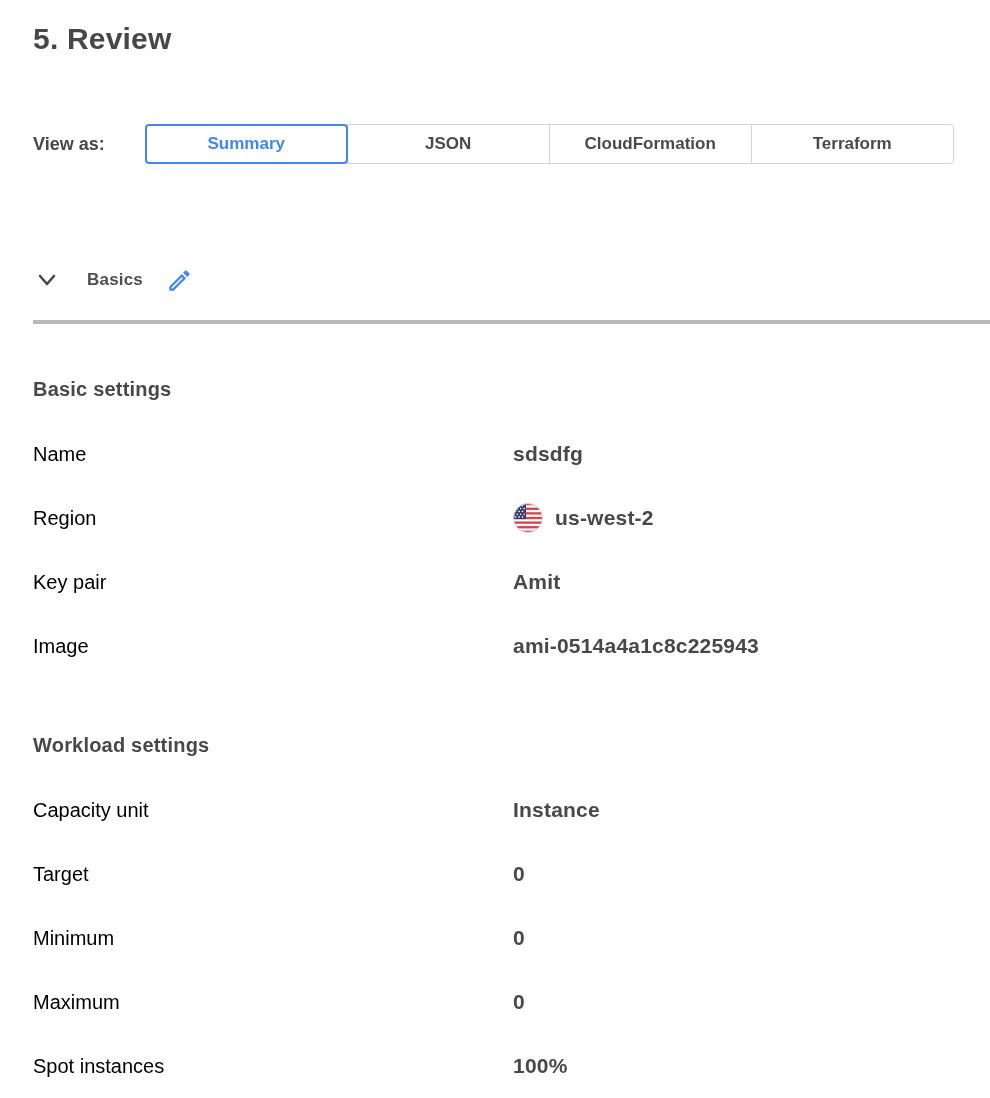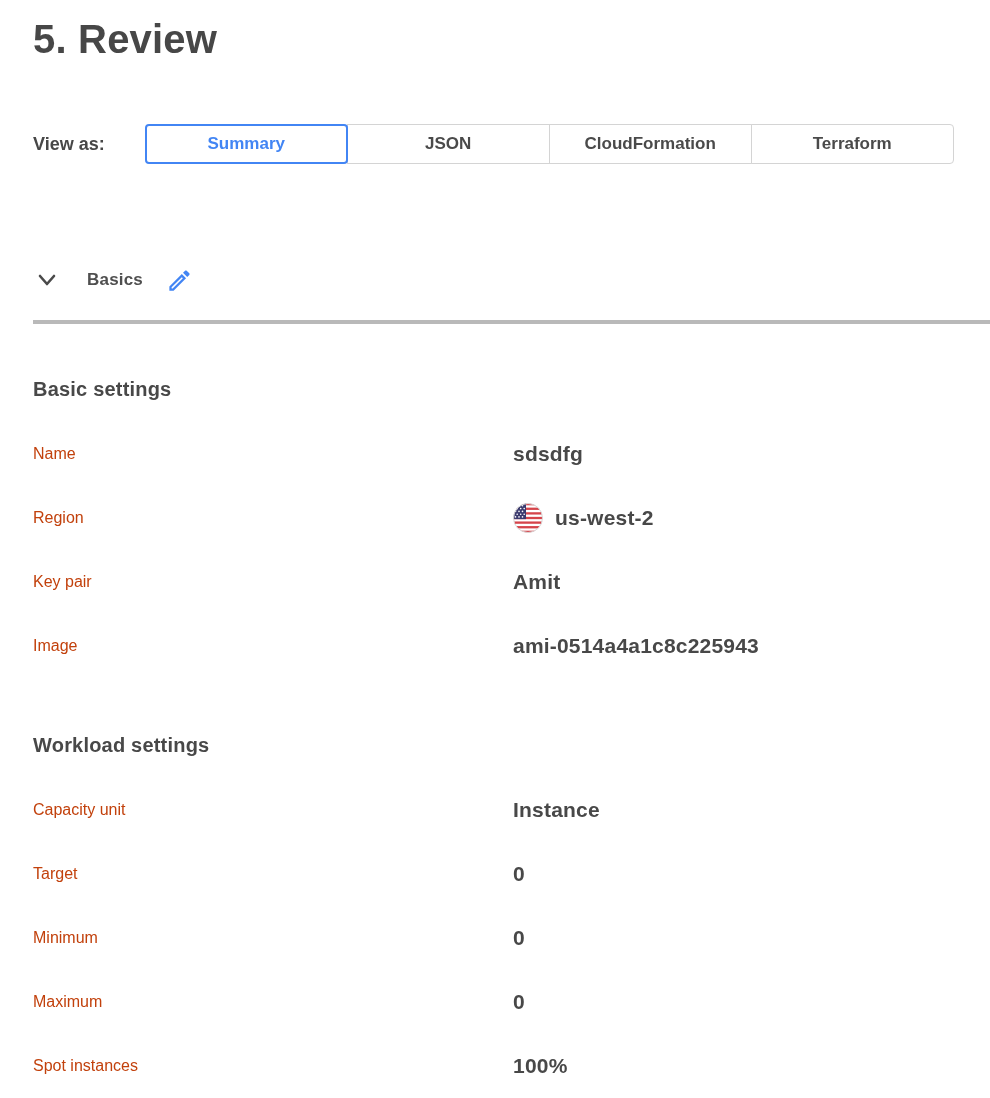--- a/index.html
+++ b/index.html
@@ -6,21 +6,21 @@
   html, body { background: #ffffff; }
   body {
     width: 990px; height: 1098px; overflow: hidden; position: relative;
     font-family: "Liberation Sans", "DejaVu Sans", sans-serif;
     color: #4a4a4a;
   }
   .page { width: 990px; height: 1098px; position: relative; background:#fff; }
 
   h1.page-title {
     margin: 20px 0 0 33px;
-    font-size: 40px; line-height: 38px; font-weight: 700; color: #474747;
+    font-size: 30px; line-height: 38px; font-weight: 700; color: #474747;
     letter-spacing: 0.2px;
   }
 
   .view-as-row {
     margin: 66px 0 0 33px;
     display: flex; align-items: center; height: 40px;
   }
   .view-as-label {
     font-size: 18px; font-weight: 700; color: #474747;
     margin-right: 40px; white-space: nowrap;
@@ -70,21 +70,21 @@
     font-size: 20px; line-height: 26px; font-weight: 700; color: #484848;
     letter-spacing: 0.2px;
   }
   .kv-group.first h3.group-heading { margin-top: 52px; }
   .kv-group.second h3.group-heading { margin-top: 54px; }
   .kv-rows { margin-top: 20px; }
   .kv-row {
     display: grid; grid-template-columns: 480px 1fr;
     height: 64px; align-items: center;
   }
-  .kv-label { font-size: 16px; font-weight: 400; color: #c2410c; }
+  .kv-label { font-size: 20px; font-weight: 400; color: #000000; }
   .kv-value { font-size: 21px; font-weight: 600; color: #484848; letter-spacing: 0.2px; }
   .kv-value-with-icon { display: flex; align-items: center; }
   .kv-value-with-icon .flag-wrap { width: 30px; height: 30px; margin-right: 12px; flex: 0 0 auto; }
 </style>
 </head>
 <body>
 
 <div class="page">
 
   <h1 class="page-title">5. Review</h1>

